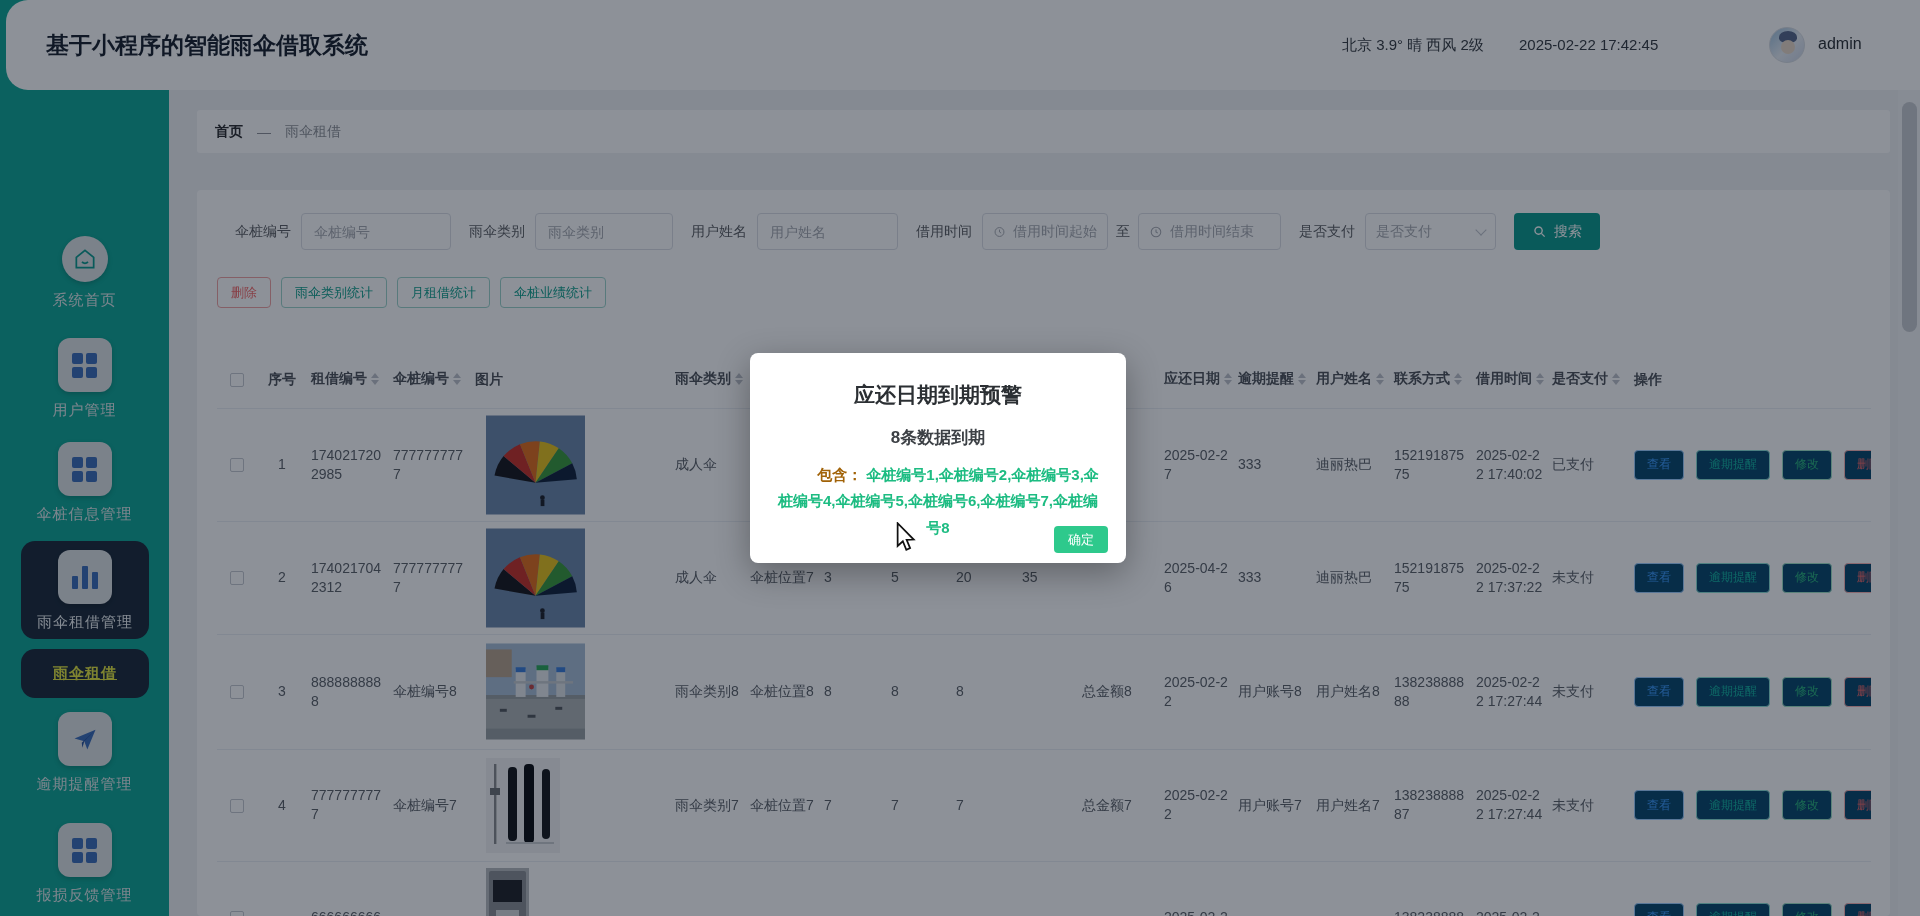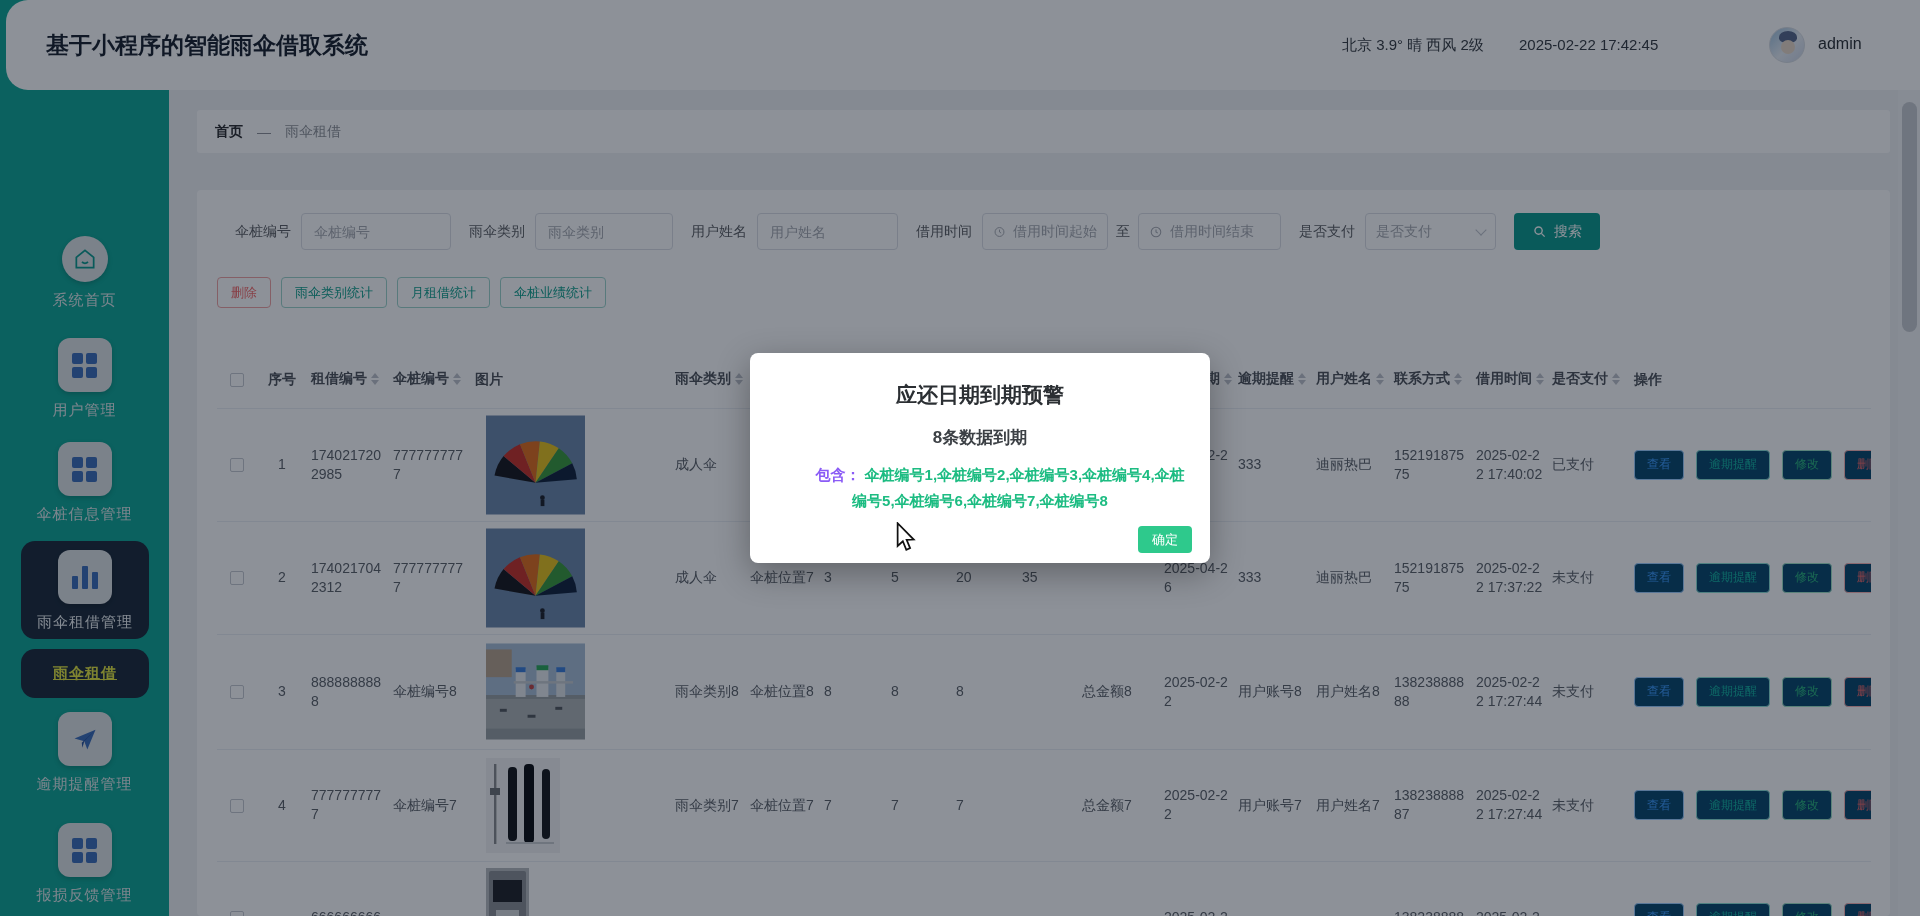--- a/index.html
+++ b/index.html
@@ -96,27 +96,27 @@
   .ops { display:flex; gap:12px; align-items:center; }
   .op-btn { height:30px; padding:0 12px; border-radius:4px; background:#0c4a6e; font-size:12px;
     cursor:pointer; white-space:nowrap; font-family:inherit; }
   .op-blue { border:1px solid #a0cfff; color:#409eff; }
   .op-teal { border:1px solid #8ce0d6; color:#17b3a3; }
   .op-green { border:1px solid #a3e3c9; color:#2fb980; }
   .op-red { border:1px solid #fab6b6; color:#f56c6c; }
 
   
   .overlay { position:absolute; inset:0; background:rgba(2,12,26,0.45); z-index:50; }
-  .modal { position:absolute; left:750px; top:353px; width:460px; height:210px; background:#fff;
+  .modal { position:absolute; left:750px; top:353px; width:376px; height:210px; background:#fff;
     border-radius:8px; box-shadow:0 10px 34px rgba(0,0,0,.32); z-index:60; }
   .m-title { margin-top:28px; text-align:center; font-size:21px; font-weight:bold; color:#2b2f33; }
   .m-sub { margin-top:17px; text-align:center; font-size:17px; font-weight:bold; color:#3c4045; }
   .m-body { margin-top:13px; padding:0 22px; text-align:center; font-size:15px; font-weight:bold;
     line-height:1.75; }
-  .m-prefix { color:#8b5cf6;margin-left:40px; }
+  .m-prefix { color:#a16207;margin-left:40px; }
   .m-items { color:#1dbc82; }
   .m-confirm { position:absolute; right:18px; bottom:10px; height:27px; padding:0 14px; border:none;
     border-radius:4px; background:#2ec98c; color:#fff; font-size:13px; cursor:pointer; font-family:inherit; }
   .cursor { position:absolute; left:893px; top:522px; z-index:70; }
 </style>
 </head>
 <body>
 
 <div class="page">
 

